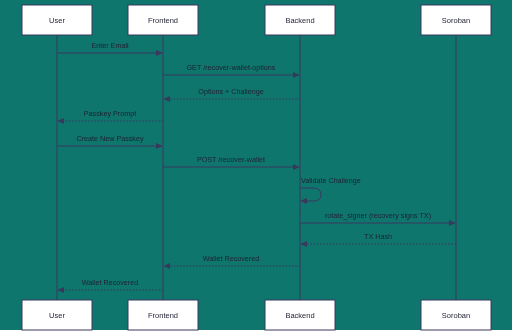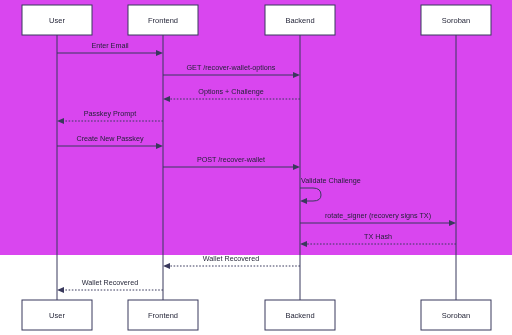--- a/index.html
+++ b/index.html
@@ -9,22 +9,22 @@
   }
   body {
     width: 512px;
     height: 335px;
     font-family: "Liberation Sans", sans-serif;
     overflow: hidden;
   }
   #diagram-root {
     position: relative;
     width: 512px;
-    height: 255px;
-    background: #d946ef;
+    height: 330px;
+    background: #0f766e;
   }
   svg#seq-svg {
     position: absolute;
     top: 0;
     left: 0;
     width: 512px;
     height: 335px;
     display: block;
   }
   .participant-box {

